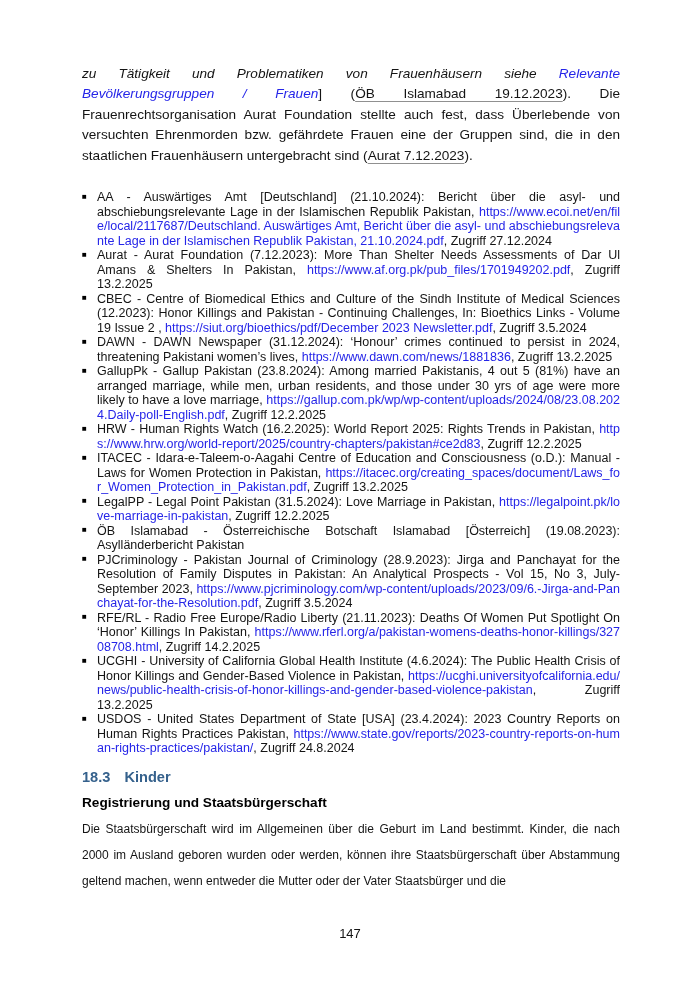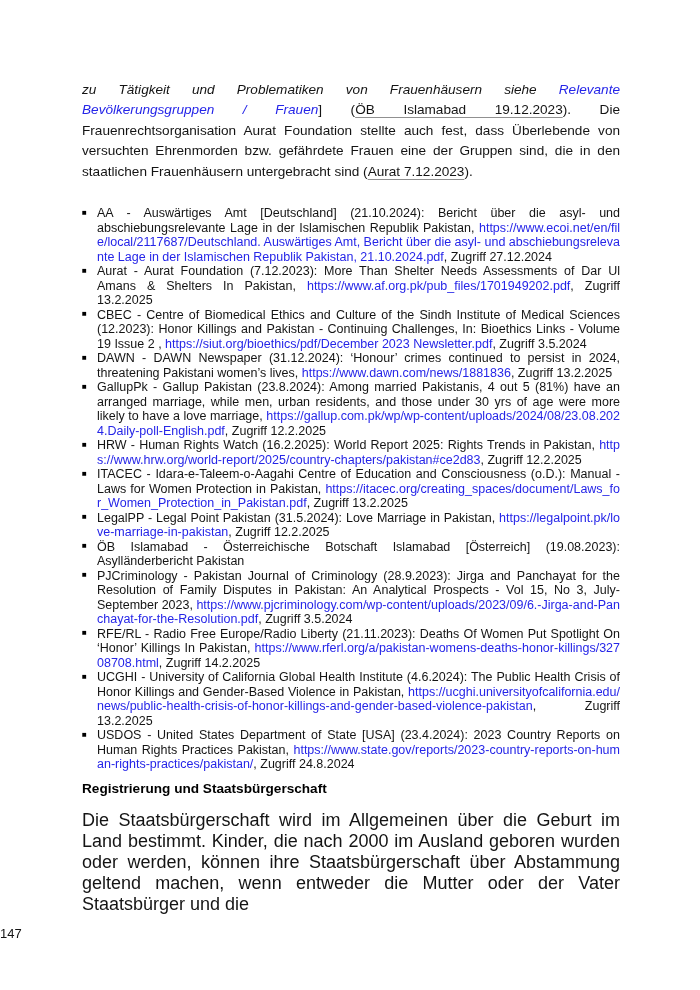--- a/index.html
+++ b/index.html
@@ -14,21 +14,21 @@
   .page{
     position:relative;
     width:700px;height:990px;
     background:#ffffff;
     font-family:"Liberation Sans","DejaVu Sans",sans-serif;
     color:var(--text);
     overflow:hidden;
   }
   .content{
     position:absolute;
-    left:82px;top:80px;
+    left:82px;top:64px;
     width:538px;
   }
   .intro{
     font-size:13.6px;
     line-height:20.4px;
     text-align:justify;
   }
   .sources-heading{
     margin-top:9px;
     font-size:13.6px;
@@ -76,30 +76,30 @@
     color:var(--last-change-blue);
   }
   h3.subsection-heading{
     margin-top:8px;
     font-size:13.6px;
     line-height:18px;
     font-weight:bold;
     color:#000;
   }
   .body-par{
-    margin-top:12px;
-    font-size:18px;
-    line-height:21px;
+    margin-top:4px;
+    font-size:12px;
+    line-height:26px;
     text-align:justify;
   }
   .page-number{
     position:absolute;
     left:0;top:926px;
     width:700px;
-    text-align:left;
+    text-align:center;
     font-size:13px;
     color:var(--text);
   }
 </style>
 </head>
 <body>
 
 <div class="page">
   <div class="content">
 
@@ -115,20 +115,23 @@
         <li><span class="bullet">■</span><span class="seg-plain">HRW - Human Rights Watch (16.2.2025): World Report 2025: Rights Trends in Pakistan, </span><span class="seg-link">https://www.hrw.org/world-report/2025/country-chapters/pakistan#ce2d83</span><span class="seg-plain">, Zugriff 12.2.2025</span></li>
         <li><span class="bullet">■</span><span class="seg-plain">ITACEC - Idara-e-Taleem-o-Aagahi Centre of Education and Consciousness (o.D.): Manual - Laws for Women Protection in Pakistan, </span><span class="seg-link">https://itacec.org/creating_spaces/document/Laws_for_Women_Protection_in_Pakistan.pdf</span><span class="seg-plain">, Zugriff 13.2.2025</span></li>
         <li><span class="bullet">■</span><span class="seg-plain">LegalPP - Legal Point Pakistan (31.5.2024): Love Marriage in Pakistan, </span><span class="seg-link">https://legalpoint.pk/love-marriage-in-pakistan</span><span class="seg-plain">, Zugriff 12.2.2025</span></li>
         <li><span class="bullet">■</span><span class="seg-plain">ÖB Islamabad - Österreichische Botschaft Islamabad [Österreich] (19.08.2023): Asylländerbericht Pakistan</span></li>
         <li><span class="bullet">■</span><span class="seg-plain">PJCriminology - Pakistan Journal of Criminology (28.9.2023): Jirga and Panchayat for the Resolution of Family Disputes in Pakistan: An Analytical Prospects - Vol 15, No 3, July-September 2023, </span><span class="seg-link">https://www.pjcriminology.com/wp-content/uploads/2023/09/6.-Jirga-and-Panchayat-for-the-Resolution.pdf</span><span class="seg-plain">, Zugriff 3.5.2024</span></li>
         <li><span class="bullet">■</span><span class="seg-plain">RFE/RL - Radio Free Europe/Radio Liberty (21.11.2023): Deaths Of Women Put Spotlight On ‘Honor’ Killings In Pakistan, </span><span class="seg-link">https://www.rferl.org/a/pakistan-womens-deaths-honor-killings/32708708.html</span><span class="seg-plain">, Zugriff 14.2.2025</span></li>
         <li><span class="bullet">■</span><span class="seg-plain">UCGHI - University of California Global Health Institute (4.6.2024): The Public Health Crisis of Honor Killings and Gender-Based Violence in Pakistan, </span><span class="seg-link">https://ucghi.universityofcalifornia.edu/news/public-health-crisis-of-honor-killings-and-gender-based-violence-pakistan</span><span class="seg-plain">, Zugriff 13.2.2025</span></li>
         <li><span class="bullet">■</span><span class="seg-plain">USDOS - United States Department of State [USA] (23.4.2024): 2023 Country Reports on Human Rights Practices Pakistan, </span><span class="seg-link">https://www.state.gov/reports/2023-country-reports-on-human-rights-practices/pakistan/</span><span class="seg-plain">, Zugriff 24.8.2024</span></li>
       </ul>
 
+    <h2 class="section-heading">
+      <span class="section-number">18.3</span><span class="section-title">Kinder</span>
+    </h2>
 
 
     <h3 class="subsection-heading">Registrierung und Staatsbürgerschaft</h3>
 
     <p class="body-par">Die Staatsbürgerschaft wird im Allgemeinen über die Geburt im Land bestimmt. Kinder, die nach 2000 im Ausland geboren wurden oder werden, können ihre Staatsbürgerschaft über Abstammung geltend machen, wenn entweder die Mutter oder der Vater Staatsbürger und die</p>
 
   </div>
 
   <div class="page-number">147</div>
 </div>

